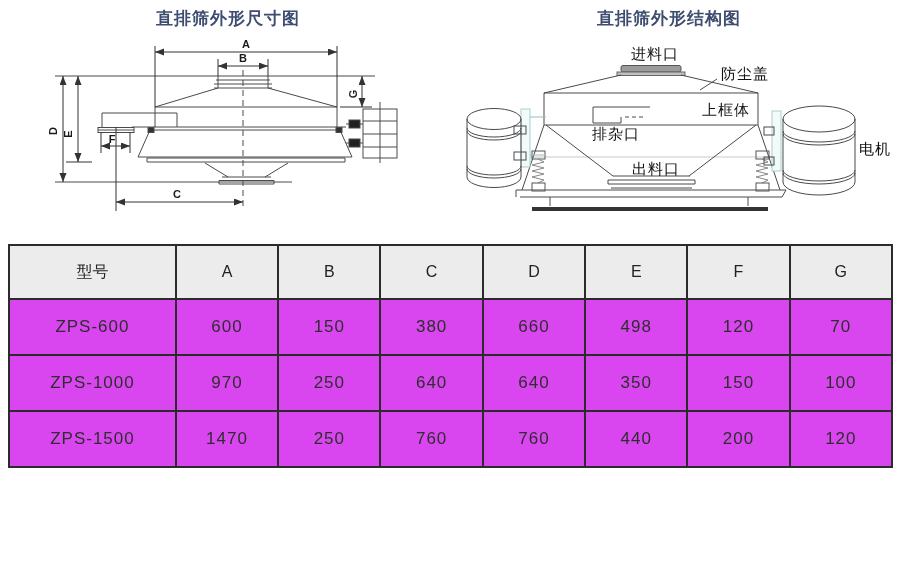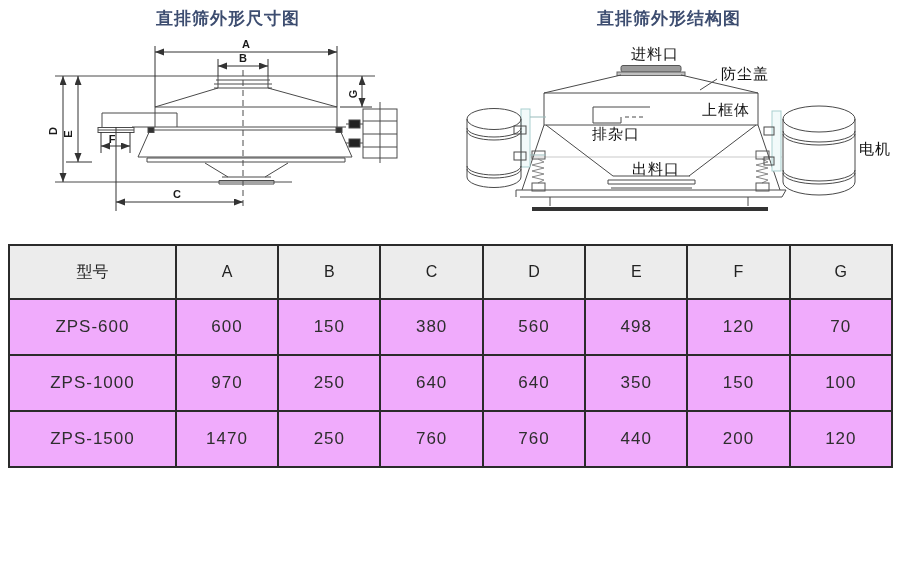--- a/index.html
+++ b/index.html
@@ -9,21 +9,21 @@
   #dia-left{left:0;}
   #dia-right{left:450px;}
   .dia-title{font-size:17px;font-weight:bold;fill:#3d4d70;letter-spacing:1px;}
   .dim-letter{font-size:11px;font-weight:bold;fill:#1a1a1a;}
   .dia-label{font-size:15px;fill:#111;letter-spacing:1px;}
   .ln{stroke:#4a4a4a;stroke-width:1;fill:none;}
   .dim{stroke:#333;stroke-width:1;fill:none;}
   table.spec{position:absolute;left:8px;top:244px;width:885px;border-collapse:collapse;table-layout:fixed;background:#fff;}
   table.spec th,table.spec td{border:2px solid #2b2b2b;text-align:center;vertical-align:middle;overflow:hidden;}
   table.spec thead th{background:#ececec;height:50px;font-size:16px;font-weight:normal;color:#222;}
-  table.spec tbody td{height:52px;font-size:17px;color:#2e2e2e;background:#f0abfc;letter-spacing:1px;}
+  table.spec tbody td{height:52px;font-size:17px;color:#2e2e2e;background:#d946ef;letter-spacing:1px;}
   col.c-model{width:18.9%;}
   col.c-dim{width:11.5857%;}
 </style>
 </head>
 <body>
 
 <div class="canvas">
 
   <svg id="dia-left" class="diagram" width="450" height="235" viewBox="0 0 450 235">
     <defs>
@@ -223,21 +223,21 @@
         <th>F</th>
         <th>G</th>
       </tr>
     </thead>
     <tbody>
       <tr>
         <td>ZPS-600</td>
         <td>600</td>
         <td>150</td>
         <td>380</td>
-        <td>560</td>
+        <td>660</td>
         <td>498</td>
         <td>120</td>
         <td>70</td>
       </tr>
       <tr>
         <td>ZPS-1000</td>
         <td>970</td>
         <td>250</td>
         <td>640</td>
         <td>640</td>

